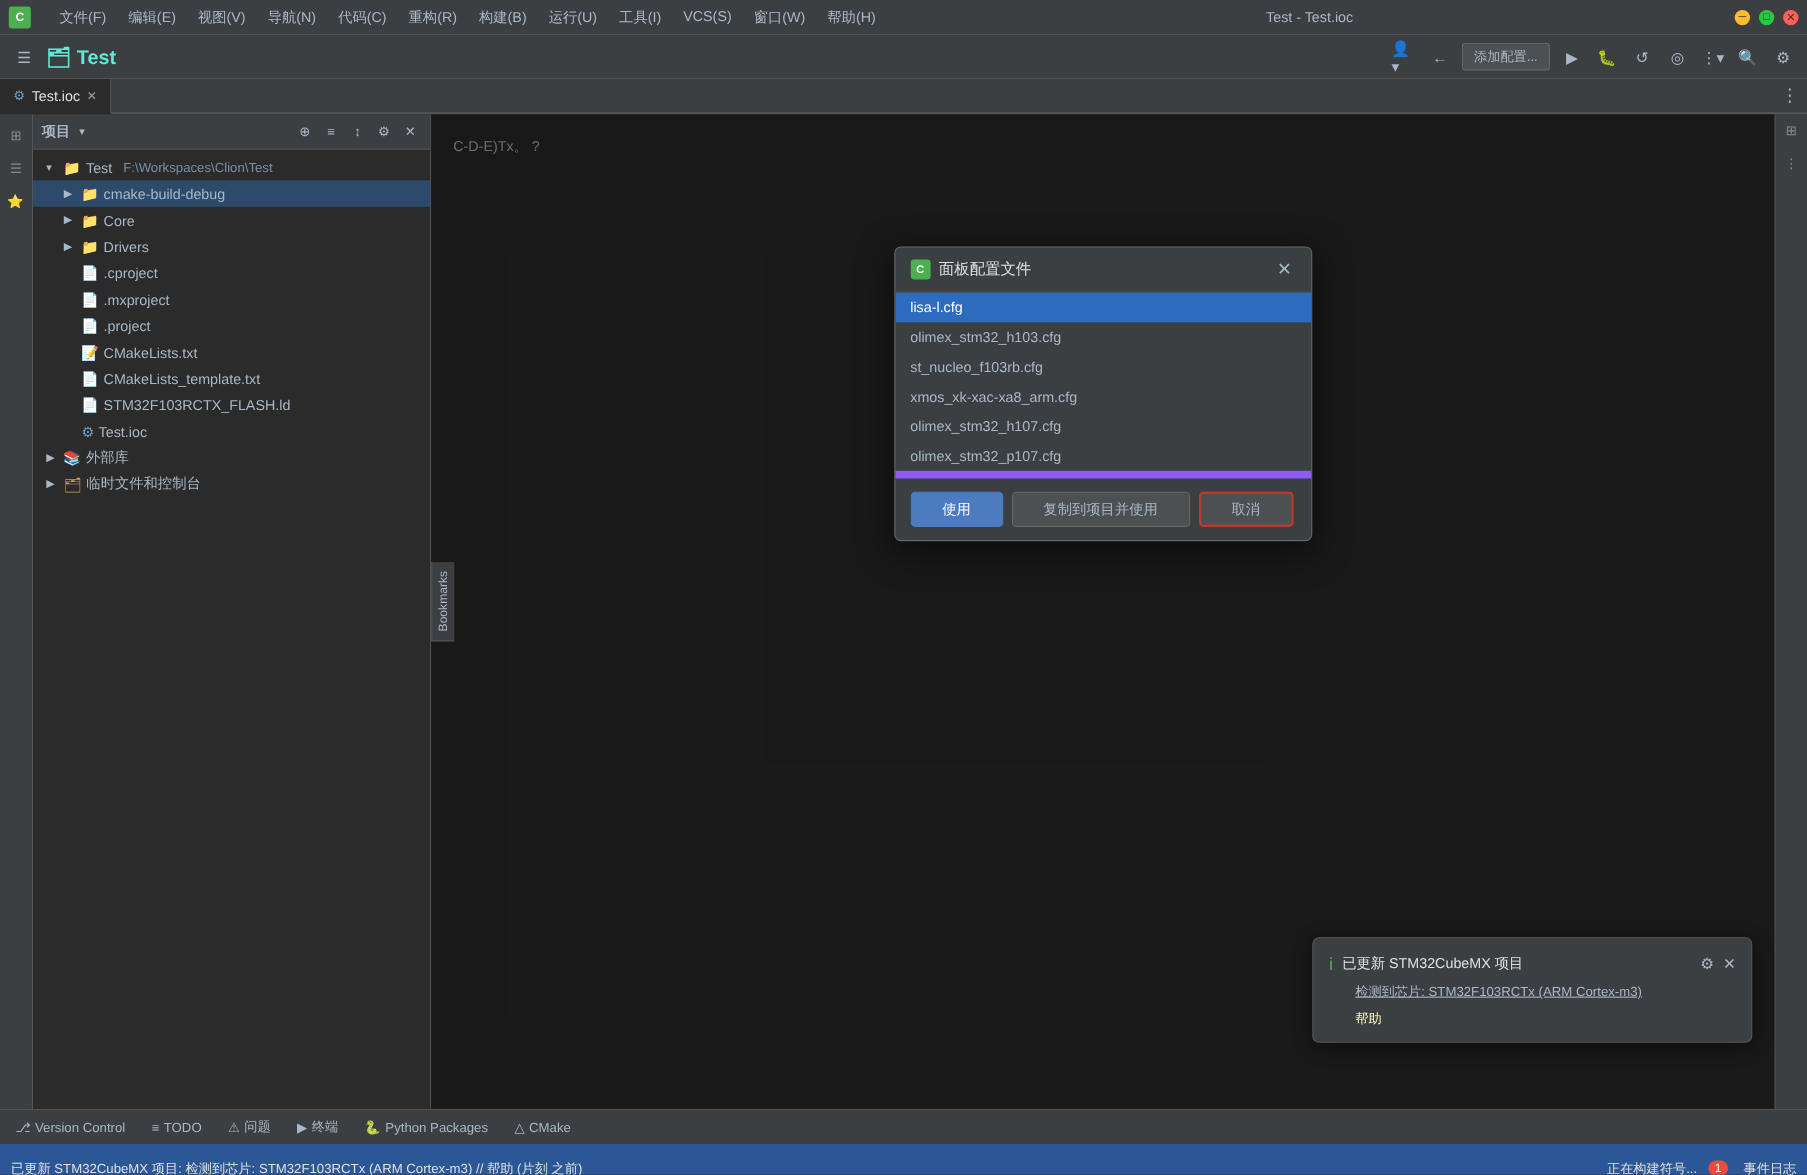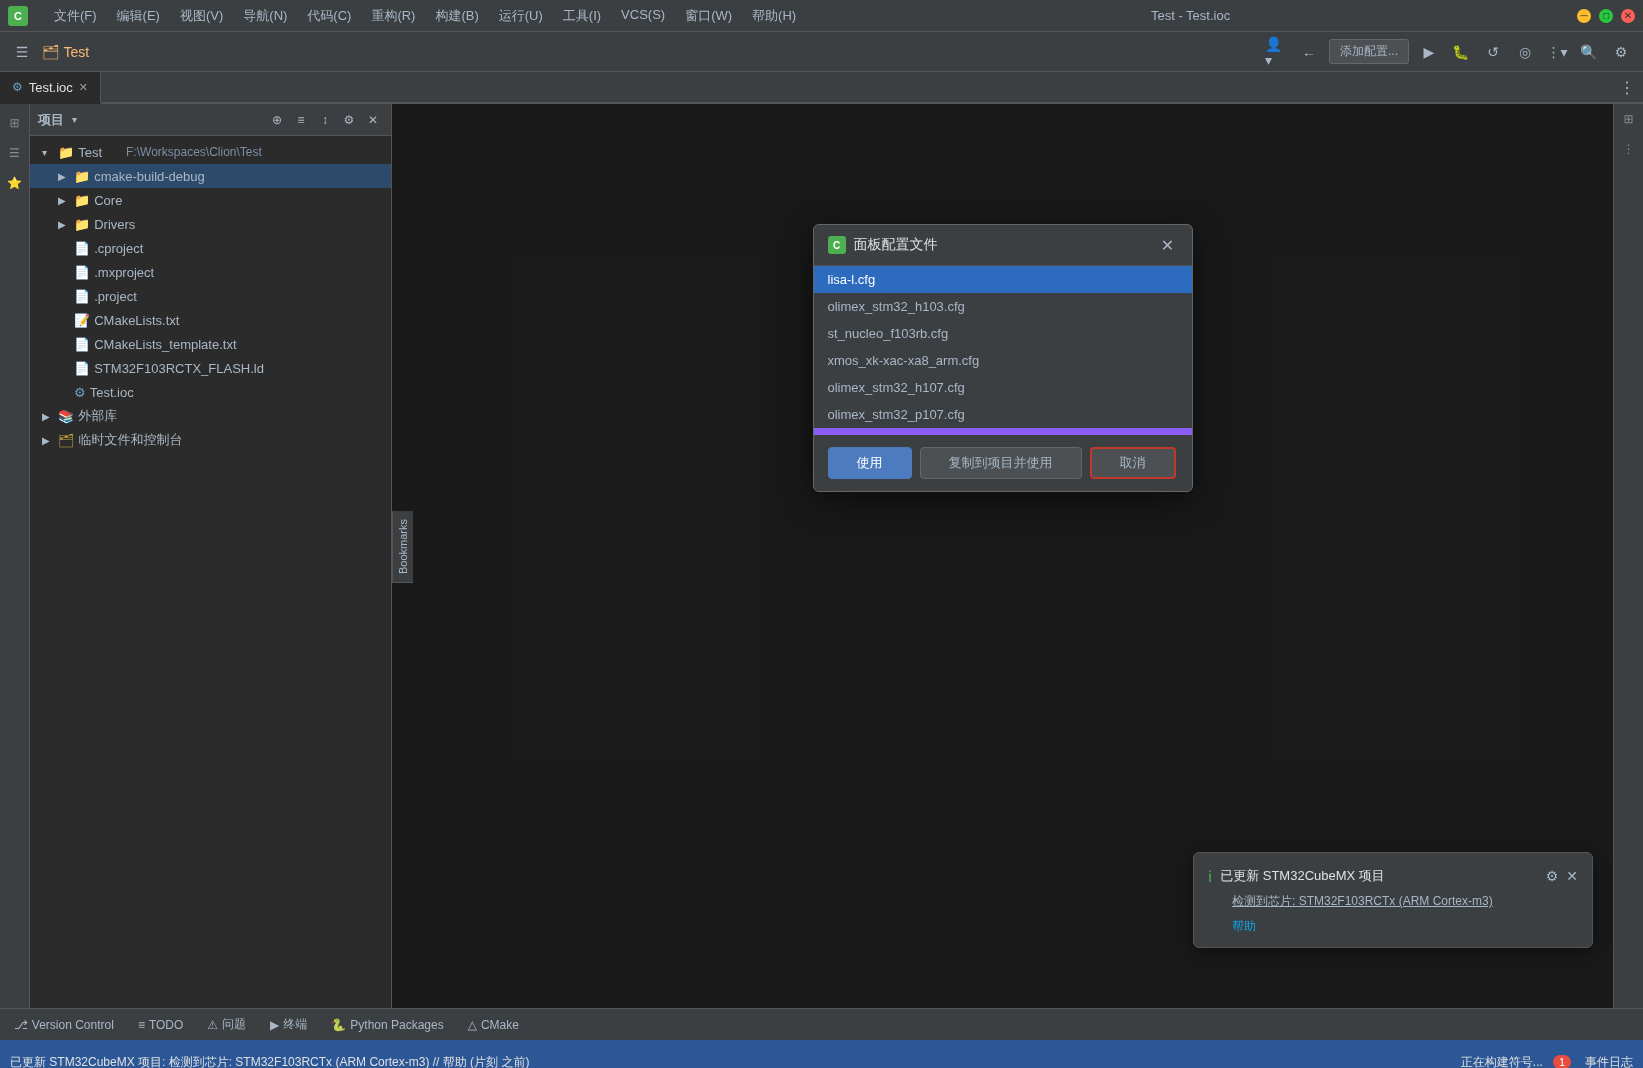--- a/index.html
+++ b/index.html
@@ -78,23 +78,23 @@
     .toolbar {
       height: 40px;
       background: #3c3f41;
       display: flex;
       align-items: center;
       padding: 0 10px;
       gap: 8px;
       border-bottom: 1px solid #555;
     }
     .project-label {
-      font-weight: normal;
-      color: #fdba74;
-      font-size: 14px;
+      font-weight: bold;
+      color: #5eead4;
+      font-size: 18px;
     }
     .toolbar-btn {
       width: 24px;
       height: 24px;
       display: flex;
       align-items: center;
       justify-content: center;
       border-radius: 3px;
       cursor: pointer;
       color: #a9b7c6;
@@ -377,21 +377,21 @@
     }
     .notif-body {
       font-size: 12px;
       color: #a9b7c6;
       margin-bottom: 8px;
       padding-left: 24px;
       text-decoration: underline;
     }
     .notif-link {
       font-size: 12px;
-      color: #0ea5e9;
+      color: #fef9c3;
       cursor: pointer;
       padding-left: 24px;
     }
 
     
     .right-sidebar {
       width: 30px;
       background: #3c3f41;
       border-left: 1px solid #555;
       display: flex;
@@ -562,21 +562,21 @@
       </div>
     </div>
 
     <div class="file-tree">
 
     <div class="tree-item">
           <span class="tree-indent" style="width: 0px;"></span>
           <span class="tree-arrow">▾</span>
           <span class="tree-icon" style="color: rgb(78, 125, 166);">📁</span>
           <span class="tree-label">Test</span>
-          <span style="color: rgb(122, 143, 166); font-size: 12px; margin-left: 20px;">F:\Workspaces\Clion\Test</span>
+          <span style="color: rgb(122, 143, 166); font-size: 12px; margin-left: 6px;">F:\Workspaces\Clion\Test</span>
         </div>
         <div class="tree-item selected">
           <span class="tree-indent" style="width: 16px;"></span>
           <span class="tree-arrow">▶</span>
           <span class="tree-icon" style="color: rgb(78, 125, 166);">📁</span>
           <span class="tree-label">cmake-build-debug</span>
         </div>
         <div class="tree-item">
           <span class="tree-indent" style="width: 16px;"></span>
           <span class="tree-arrow">▶</span>
@@ -640,20 +640,23 @@
         <div class="tree-item">
           <span class="tree-indent" style="width: 0px;"></span>
           <span class="tree-arrow">▶</span>
           <span class="tree-icon" style="color: rgb(201, 165, 58);">🗂</span>
           <span class="tree-label">临时文件和控制台</span>
         </div>
       </div>
   </div>
 
   <div class="content-area">
+    <div class="content-text-area">
+      <span>C-D-E)Tx。 ?</span>
+    </div>
 
     <div class="modal-overlay">
       <div class="modal">
         <div class="modal-header">
           <div class="modal-title-icon">C</div>
           <span class="modal-title">面板配置文件</span>
           <div class="modal-close">✕</div>
         </div>
 
         <div class="modal-list">

